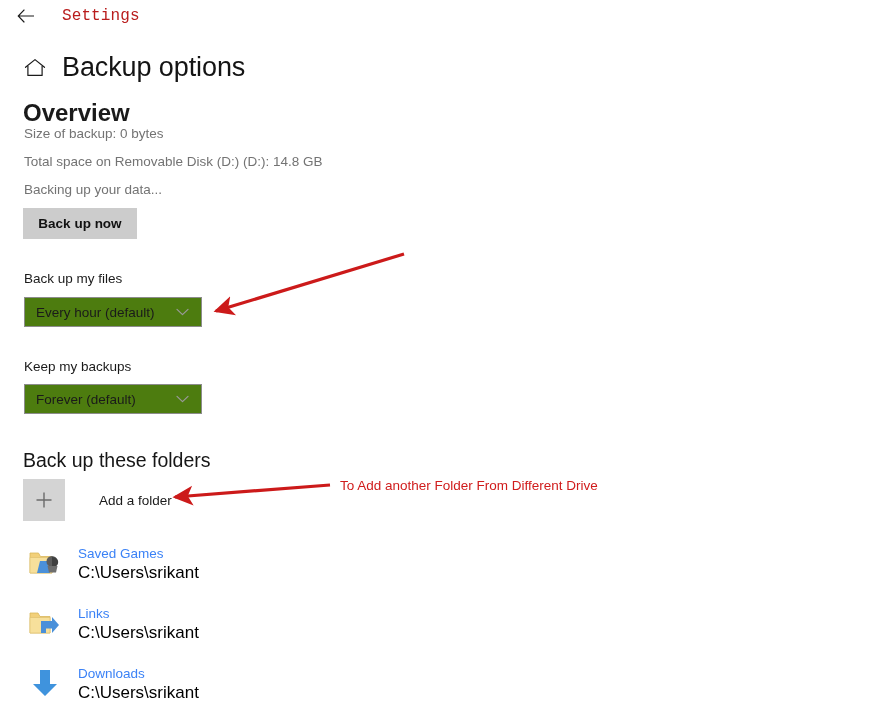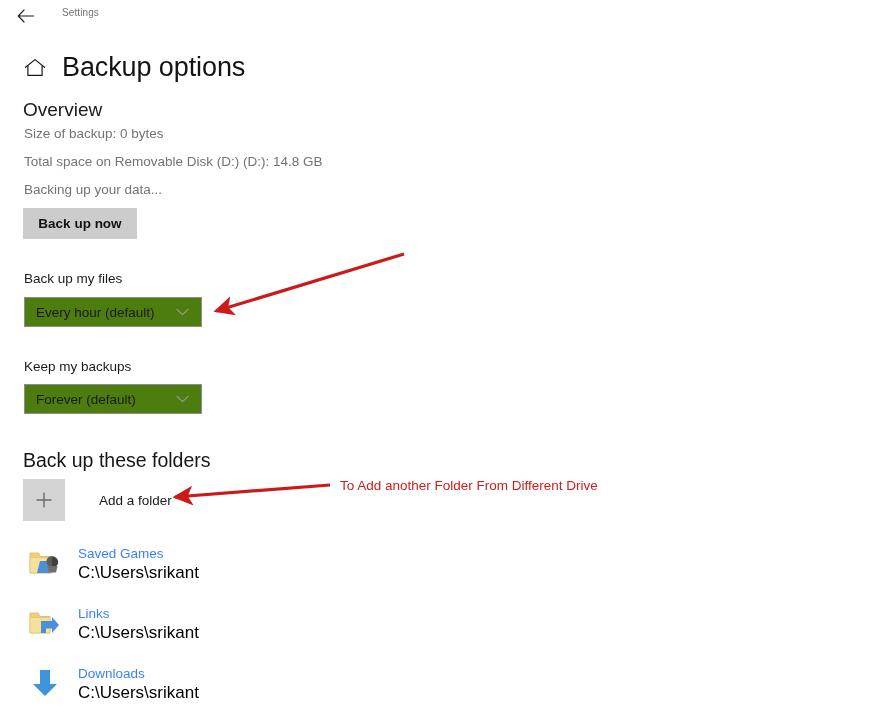--- a/index.html
+++ b/index.html
@@ -33,23 +33,24 @@
     display: flex;
     align-items: center;
     justify-content: center;
     cursor: pointer;
   }
   .back-btn svg { display: block; }
   .titlebar-label {
     position: absolute;
     left: 62px;
     top: 7px;
-    font-size: 10px;
+    font-size: 16px;
     letter-spacing: .1px;
-    color: #737373;
+    color: #b91c1c;
+    font-family: Liberation Mono, monospace;
   }
 
   
   .page-header {
     position: absolute;
     left: 22px;
     top: 52px;
     display: flex;
     align-items: center;
   }
@@ -68,22 +69,22 @@
     color: #141414;
     letter-spacing: -0.1px;
     white-space: nowrap;
   }
 
   
   .overview-heading {
     position: absolute;
     left: 23px;
     top: 99px;
-    font-size: 19px;
-    font-weight: 400;
+    font-size: 24px;
+    font-weight: 700;
     color: #1a1a1a;
   }
   .ov-line {
     position: absolute;
     left: 24px;
     font-size: 13.5px;
     color: #737373;
     white-space: nowrap;
   }
   .ov-line-1 { top: 126px; }

